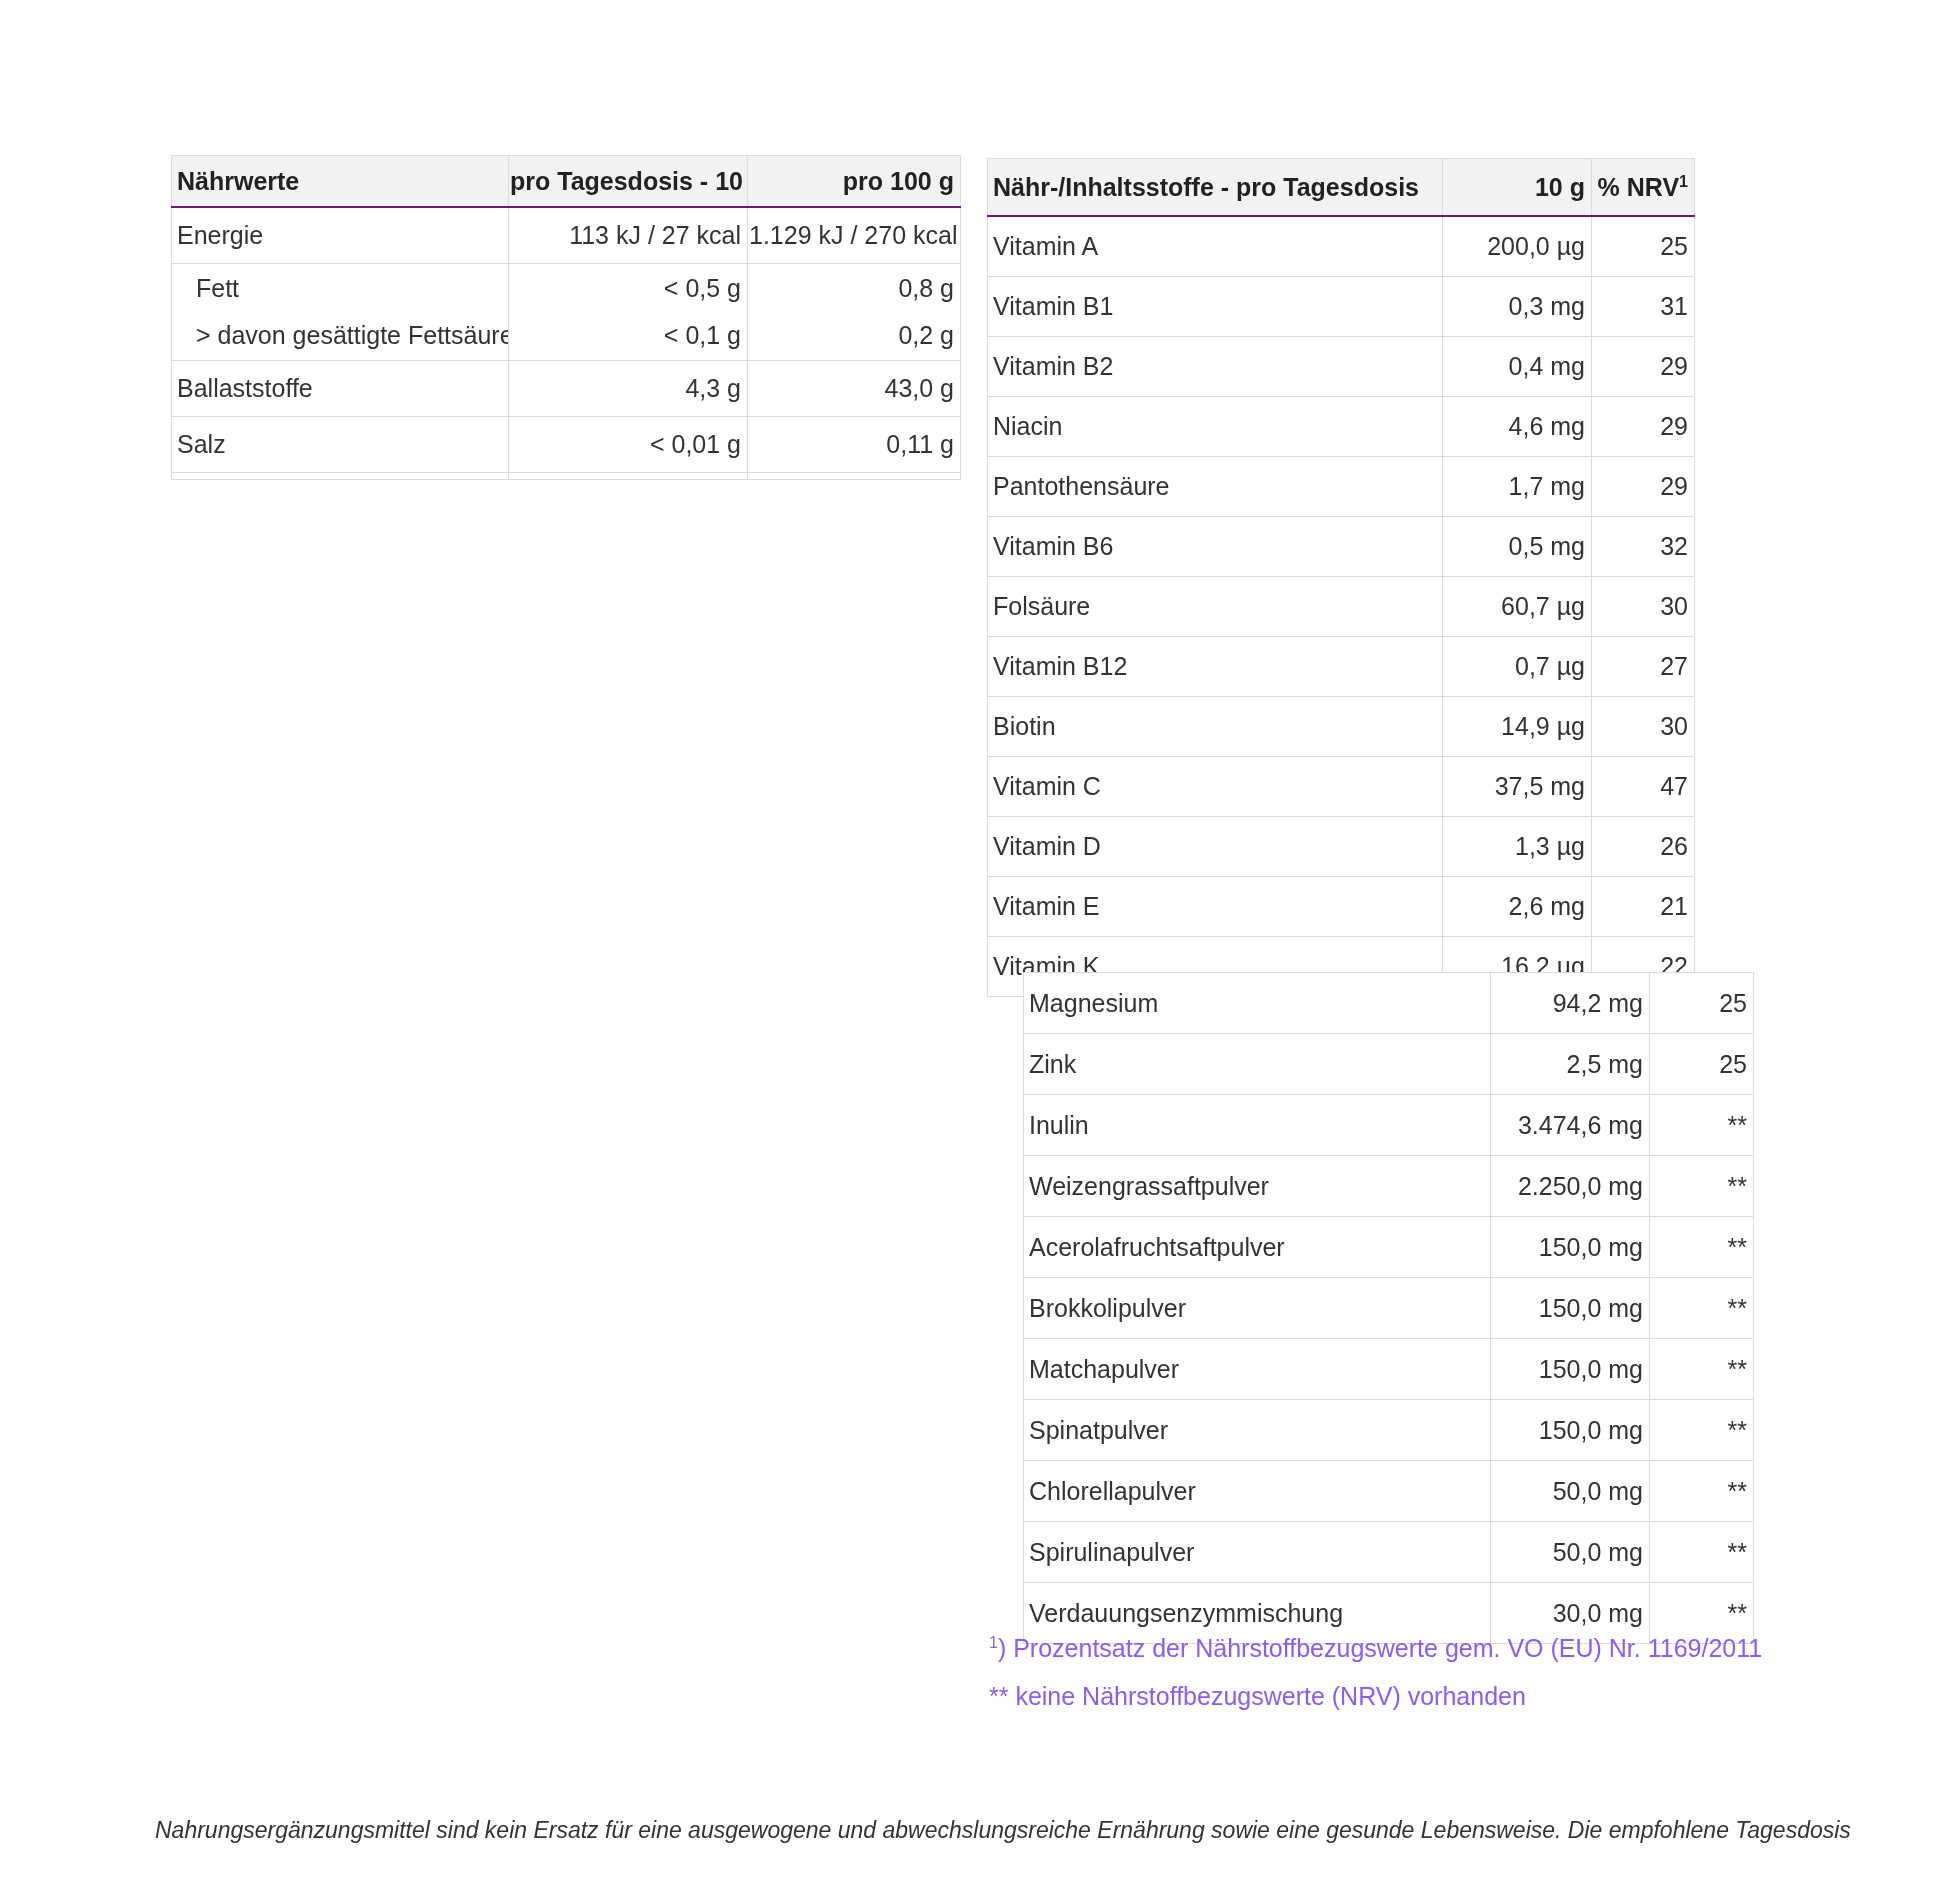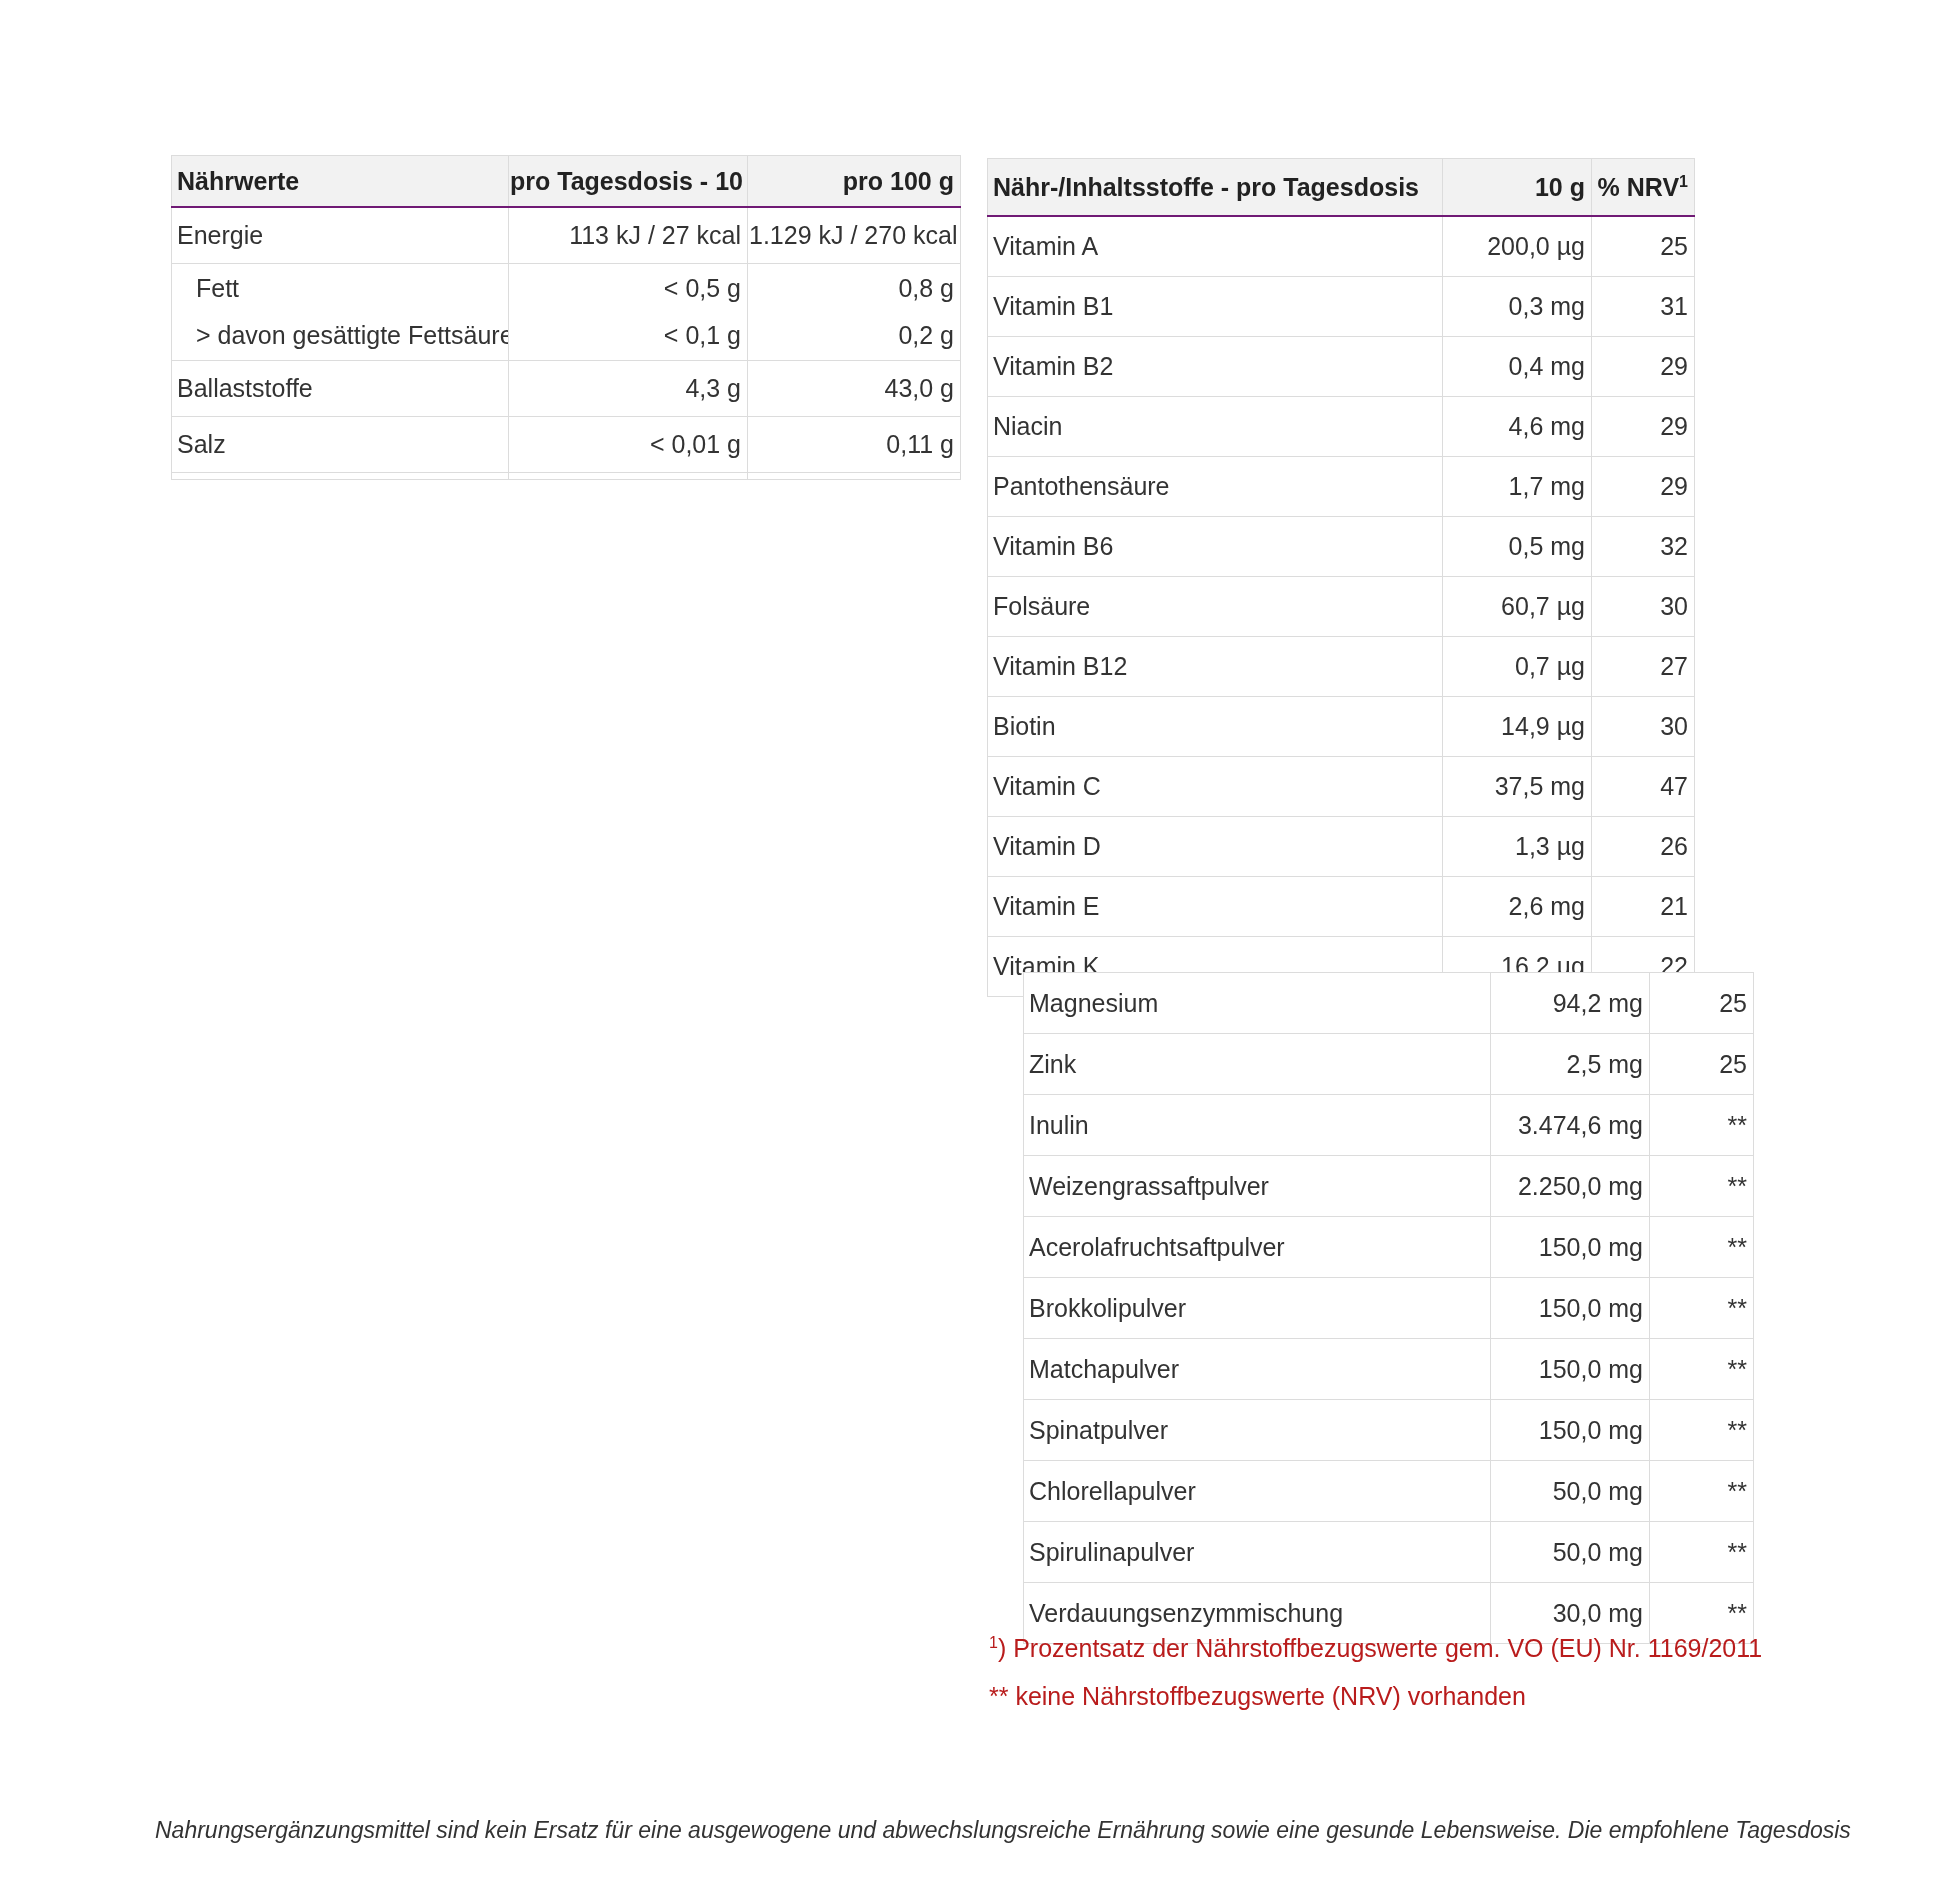--- a/index.html
+++ b/index.html
@@ -43,21 +43,21 @@
   .lt tr.group td.num .line{justify-content:flex-end;}
   .lt tr.empty td{height:6px;padding:0;}
   
   .rt1 th{height:54px;}
   .rt1 td{height:57px;}
   .rt2 td{height:58px;}
   sup.s{font-size:16px;line-height:0;vertical-align:super;}
   .footnote{
     position:absolute;
     font-size:25px;
-    color:#b91c1c;
+    color:#8b5cf6;
   }
   .disclaimer{
     position:absolute;
     font-size:23px;
     font-style:italic;
     line-height:45px;
     color:#333333;
     white-space:nowrap;
   }
 </style>

